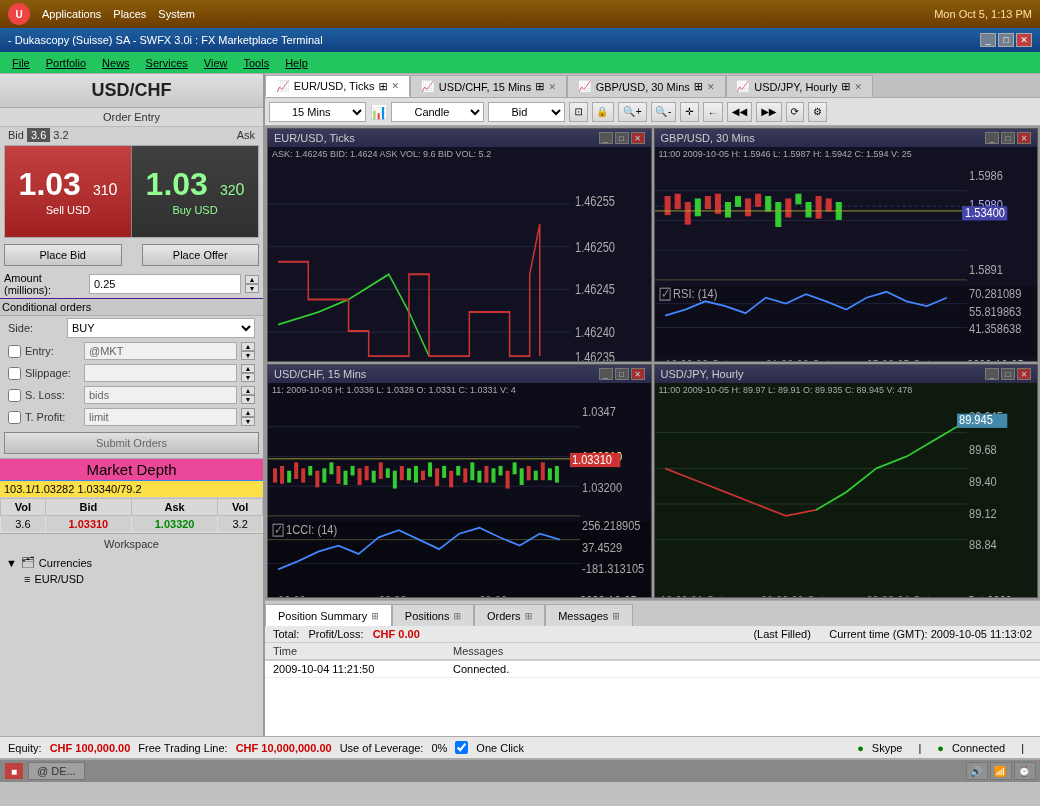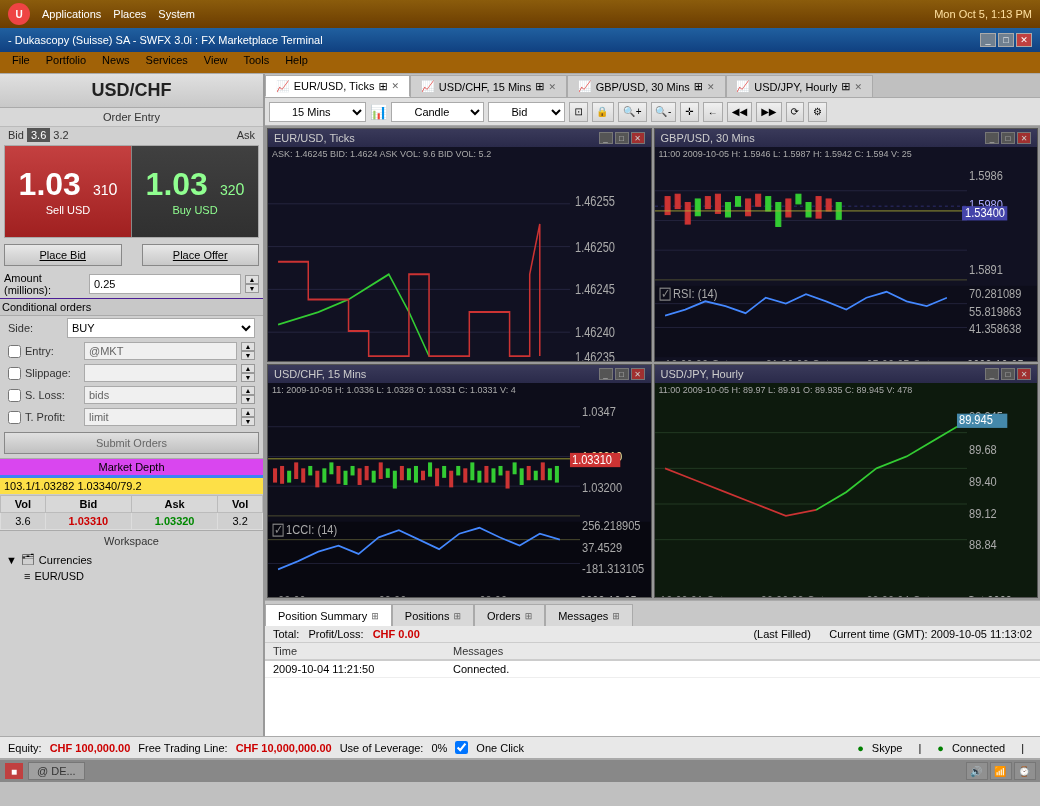--- a/index.html
+++ b/index.html
@@ -28,25 +28,27 @@
       justify-content: space-between;
       padding: 0 8px;
       color: white;
       font-size: 11px;
     }
     .app-title-controls { display: flex; gap: 2px; }
     .app-btn { width: 16px; height: 14px; background: #708090; border: 1px solid #aaa; display: flex; align-items: center; justify-content: center; font-size: 9px; color: white; cursor: pointer; }
 
     
     .menu-bar {
-      background: #a16207;
+      background: #22c55e;
       height: 22px;
       display: flex;
+      align-items: center;
       padding: 0 4px;
       border-bottom: 1px solid #aaa;
+      text-decoration: underline;
     }
     .menu-item { padding: 2px 8px; cursor: pointer; font-size: 11px; }
 
     
     .main-layout {
       display: flex;
       height: calc(806px - 28px - 24px - 22px - 22px - 24px - 24px);
       background: #d4d4d4;
     }
 
@@ -115,21 +117,20 @@
     }
 
     .price-large { font-size: 32px; font-weight: bold; line-height: 1; }
     .price-small { font-size: 14px; padding-left: 12px; }
     .price-label { font-size: 11px; margin-top: 4px; }
 
     .action-buttons {
       display: flex;
       gap: 20px;
       padding: 4px;
-      text-decoration: underline;
     }
     .action-btn {
       flex: 1;
       padding: 4px;
       background: linear-gradient(to bottom, #e8e8e8, #c8c8c8);
       border: 1px solid #888;
       cursor: pointer;
       font-size: 11px;
       text-align: center;
     }
@@ -191,25 +192,25 @@
       background: linear-gradient(to bottom, #e0e0e0, #c0c0c0);
       border: 1px solid #888;
       cursor: pointer;
       font-size: 11px;
       color: #666;
       text-align: center;
     }
 
     .market-depth-title {
       text-align: center;
-      background: #d946ef;
+      background: #ec4899;
       padding: 2px;
       border-top: 1px solid #aaa;
-      border-bottom: 3px solid #3b82f6;
-      font-size: 11px;
+      border-bottom: 1px solid #3b82f6;
+      font-size: 15px;
     }
 
     .depth-summary {
       display: flex;
       align-items: center;
       padding: 2px 4px;
       background: #fde047;
       border-bottom: 1px solid #ccc;
       font-size: 11px;
     }

